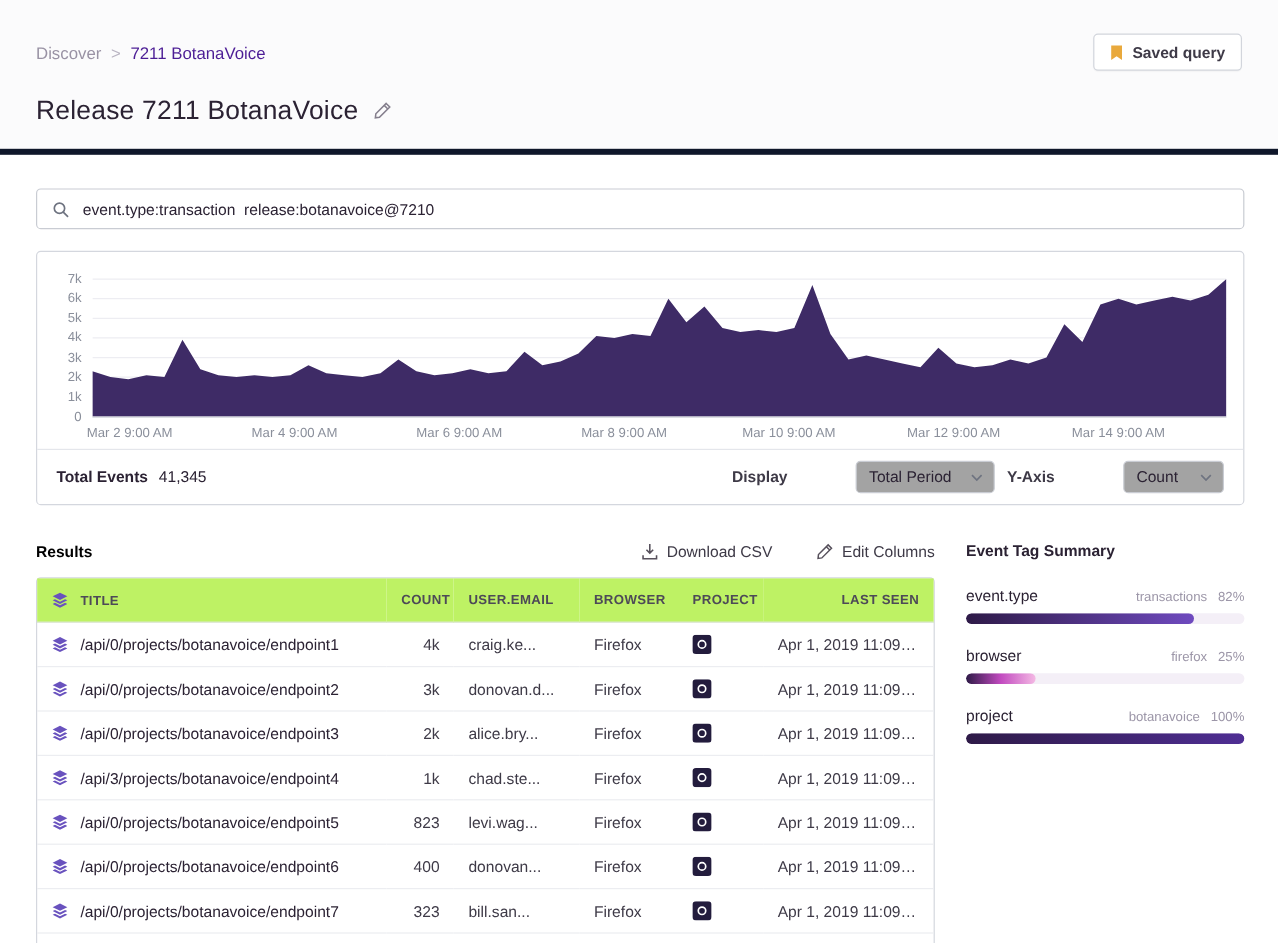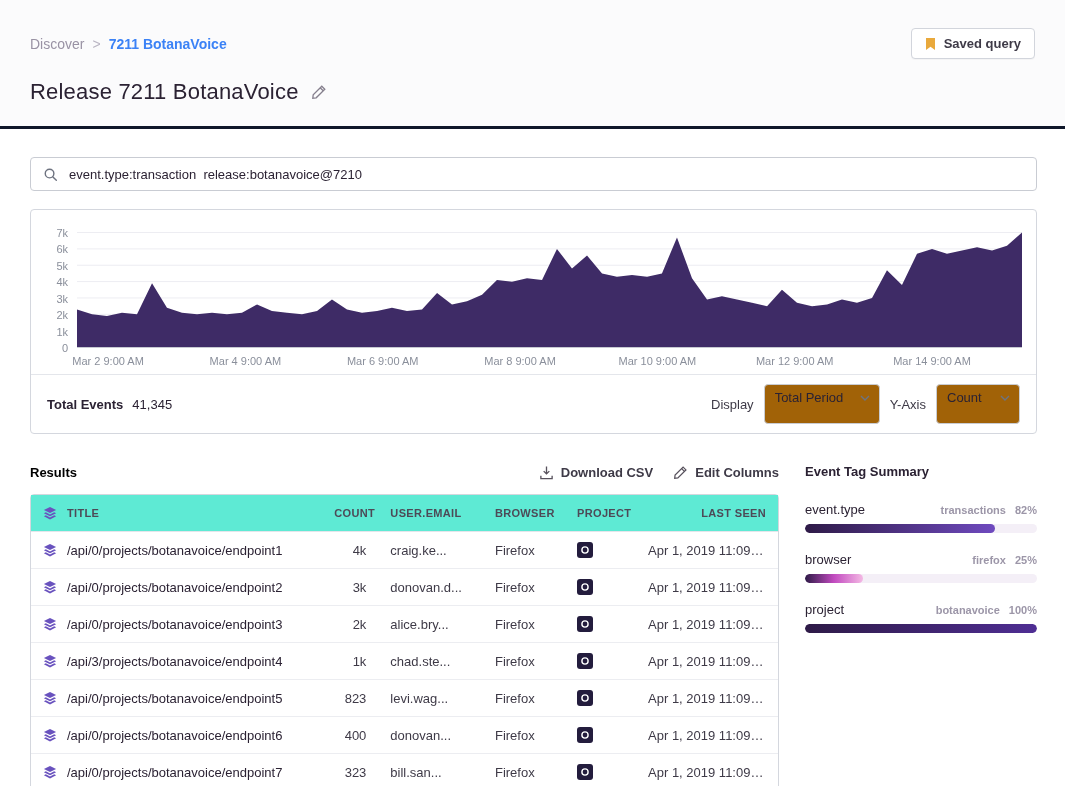--- a/index.html
+++ b/index.html
@@ -4,26 +4,26 @@
 <style>
   * { box-sizing: border-box; }
   html,body { margin:0; padding:0; }
   body {
     width:1065px; height:786px; overflow:hidden;
     background:#ffffff; color:#2B2233;
     font-family:"Liberation Sans", sans-serif;
   }
 
   
-  .header { background:#FBFBFC; border-bottom:3px solid #0f172a; padding:28px 30px 0; height:129px; }
+  .header { background:#FBFBFC; border-bottom:5px solid #0f172a; padding:28px 30px 0; height:129px; }
   .header-top { display:flex; justify-content:space-between; align-items:center; }
   .breadcrumb { display:flex; align-items:center; gap:8px; font-size:14px; }
   .crumb-muted { color:#9992A4; cursor:pointer; }
   .crumb-sep { color:#B9B4C2; }
-  .crumb-current { color:#3b82f6;font-weight:bold; }
+  .crumb-current { color:#4c1d95; }
   .saved-query {
     display:flex; align-items:center; gap:8px;
     background:#fff; border:1px solid #D2D5DC; border-radius:4px;
     padding:7px 13px; font-size:13px; font-weight:600; color:#3E3A47;
     font-family:inherit; cursor:pointer; box-shadow:0 1px 1px rgba(0,0,0,0.03);
   }
   .title-row { margin-top:20px; display:flex; align-items:center; gap:12px; }
   h1.page-title { margin:0; font-size:22px; font-weight:500; color:#2B2233; letter-spacing:.2px; }
   .edit-title { cursor:pointer; display:inline-flex; }
 
@@ -50,62 +50,62 @@
   .plot svg { display:block; width:100%; height:100%; }
   .x-axis { margin-left:34px; position:relative; height:26px; }
   .x-label { position:absolute; top:7px; font-size:11px; color:#8A8F9B; transform:translateX(-50%); white-space:nowrap; }
   .chart-footer {
     border-top:1px solid #E4E6EB; display:flex; justify-content:space-between;
     align-items:center; padding:9px 16px;
   }
   .footer-left { display:flex; align-items:baseline; gap:9px; font-size:13px; color:#2B2233; }
   .total-label { font-weight:700; }
   .footer-right { display:flex; align-items:center; gap:10px; font-size:13px; }
-  .ctrl-label { font-weight:400; color:#3E3A47; }
+  .ctrl-label { font-weight:700; color:#3E3A47; }
   .select {
     display:flex; align-items:center; justify-content:space-between; gap:16px;
-    border:1px solid #C9CCD3; border-radius:4px; background:#a16207;
-    padding:5px 9px 18px 10px; font-size:13px; color:#2B2233; cursor:pointer;
+    border:1px solid #C9CCD3; border-radius:4px; background:#a3a3a3;
+    padding:5px 9px 5px 10px; font-size:13px; color:#2B2233; cursor:pointer;margin-left:47px;
   }
   .select.display-select { width:116px; }
   .select.yaxis-select { width:84px; }
 
   
   .main { display:flex; gap:26px; margin-top:28px; }
   .left { flex:1; min-width:0; }
   .right { width:232px; flex:none; }
 
   .results-row { display:flex; justify-content:space-between; align-items:center; margin-bottom:12px; height:20px; }
   .results-title { font-size:13px; font-weight:700; color:#000000; }
-  .actions { display:flex; gap:20px;font-weight:bold; }
+  .actions { display:flex; gap:36px; }
   .action { display:flex; align-items:center; gap:7px; font-size:13px; color:#3E3A47; cursor:pointer; }
 
   table.results { width:100%; border-collapse:separate; border-spacing:0; border:1px solid #D4D7DE; border-radius:4px; table-layout:fixed; }
   thead th {
-    background:#5eead4; font-size:11px; font-weight:700; color:#4D4A57;
+    background:#bef264; font-size:11px; font-weight:700; color:#4D4A57;
     text-transform:uppercase; letter-spacing:.03em; padding:11px 12px;
     text-align:left; border-bottom:1px solid #E4E6EB; white-space:nowrap;
   }
   th.col-count, th.col-lastseen { text-align:right; }
   td { padding:10px 12px; border-bottom:1px solid #ECEDF1; font-size:13px; color:#3E3A47; white-space:nowrap; overflow:hidden; text-overflow:ellipsis; }
   tr:last-child td { border-bottom:none; }
   td.count-cell, td.lastseen-cell { text-align:right; }
   .title-cell .layers-icon { margin-right:10px; }
   .title-cell .title-text { color:#2B2233; cursor:pointer; }
   .layers-icon svg { width:14px; height:14px; vertical-align:-2px; }
   .th-title-icon svg { width:14px; height:14px; vertical-align:-3px; margin-right:10px; }
   .proj-avatar svg { width:16px; height:16px; vertical-align:-3px; }
 
   
   .tag-heading { font-size:13px; font-weight:700; color:#2B2233; margin:0 0 20px; line-height:20px; }
   .tag-item { margin-bottom:19px; }
   .tag-top { display:flex; justify-content:space-between; align-items:baseline; margin-bottom:7px; }
   .tag-name { font-size:13px; color:#2B2233; }
   .tag-right { display:flex; gap:9px; align-items:baseline; }
-  .tag-value, .tag-percent { font-size:11px; color:#9C96A8;font-weight:bold; }
+  .tag-value, .tag-percent { font-size:11px; color:#9C96A8; }
   .tag-track { height:9px; border-radius:5px; background:#F4EFF7; overflow:hidden; cursor:pointer; }
   .tag-fill { height:100%; border-radius:5px; }
 </style>
 </head>
 <body>
 
 <div class="header">
   <div class="header-top">
     <div class="breadcrumb">
       <span class="crumb-muted">Discover</span>

